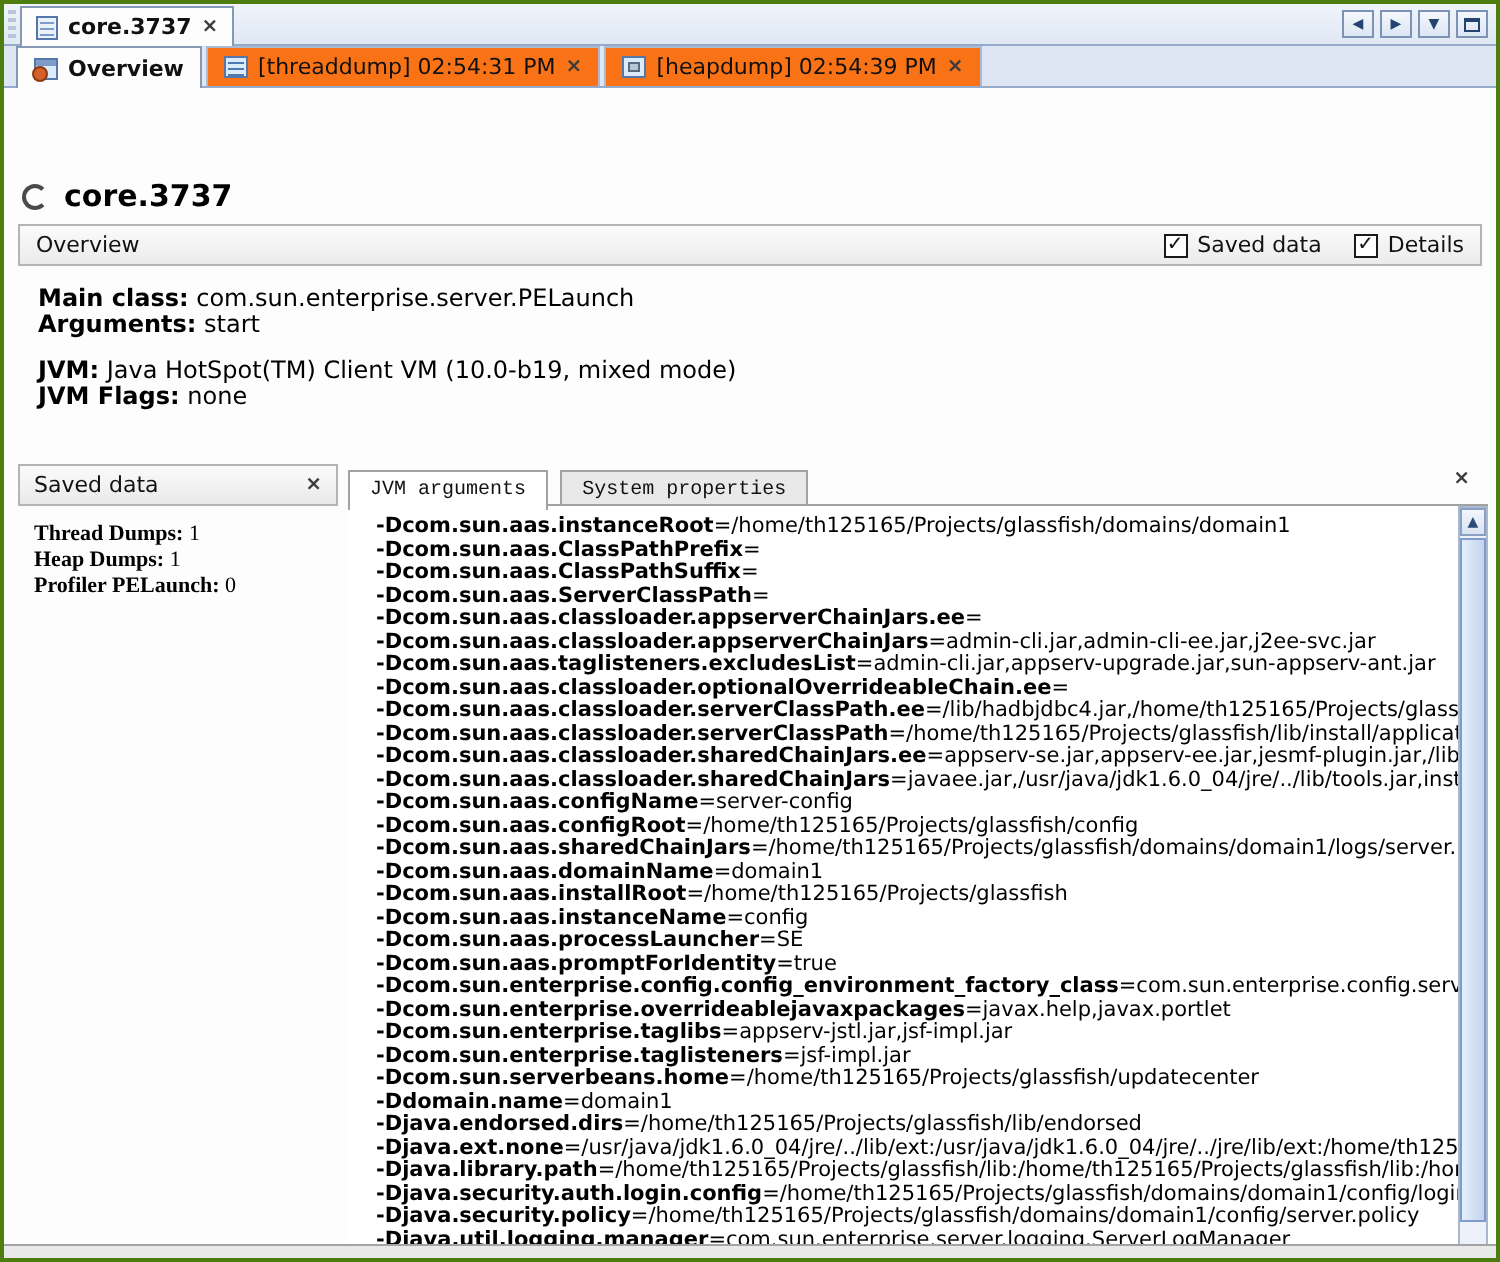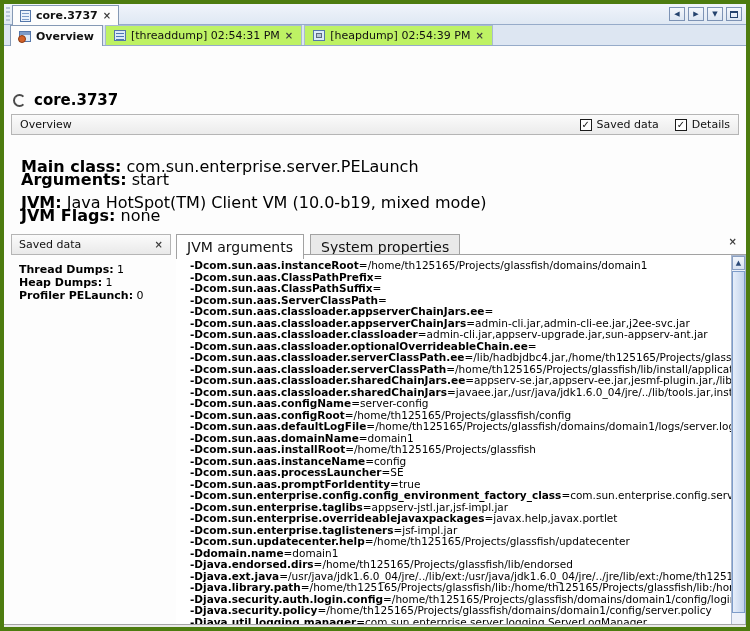--- a/index.html
+++ b/index.html
@@ -1,20 +1,20 @@
 <!DOCTYPE html>
 <html><head>
 <meta charset="utf-8">
 <style>
   * { margin:0; padding:0; box-sizing:border-box; }
   html,body { background:#c8c8c8; }
   body { font-family:"DejaVu Sans","Liberation Sans",sans-serif; }
   .window {
     position:relative; width:750px; height:631px; background:#fdfdfd;
-    border:4px solid #4d7c0f; overflow:hidden;
+    border:2px solid #4d7c0f; overflow:hidden;
   }
   
   .topstrip {
     position:absolute; top:0; left:0; right:0; height:21px;
     background:linear-gradient(#f0f4fb,#dfe8f3);
     border-bottom:1px solid #96abc9;
   }
   .grip { position:absolute; left:2px; top:3px; width:4px; height:14px;
     background:repeating-linear-gradient(#b9c6da 0 2px, transparent 2px 4px); }
   .doctab {
@@ -35,21 +35,21 @@
   .maxglyph { width:8px; height:7px; border:1px solid #24436e; border-top-width:2px; }
   
   .viewstrip {
     position:absolute; top:21px; left:0; right:0; height:21px;
     background:#dde6f2; border-bottom:1px solid #96abc9;
     display:flex; align-items:flex-end; padding-left:6px;
   }
   .viewtab {
     height:20px; display:inline-flex; align-items:center; gap:5px;
     padding:0 8px; font-size:11px; color:#111; margin-right:2px;
-    background:#bef264; border:1px solid #a9bad2; border-bottom:none;
+    background:#f97316; border:1px solid #a9bad2; border-bottom:none;
   }
   .viewtab.selected { background:#fdfdfd; border-color:#8599b5; height:21px; margin-bottom:-1px; font-weight:bold; }
   .vicon { width:12px; height:11px; border:1px solid #5577aa; background:#dcebfa; position:relative; }
   .vicon.overview:before { content:""; position:absolute; left:0; right:0; top:0; height:3px; background:#7d9cc9; }
   .vicon.overview:after { content:""; position:absolute; left:-2px; bottom:-2px; width:6px; height:6px; border-radius:50%; background:#d2622a; border:1px solid #8c3a12; }
   .vicon.thread:before { content:""; position:absolute; left:1px; right:1px; top:2px; height:1px; background:#4d79b4; box-shadow:0 3px 0 #4d79b4, 0 6px 0 #4d79b4; }
   .vicon.heap:before { content:""; position:absolute; left:2px; right:2px; top:2px; bottom:2px; border:1px solid #5a6b80; background:#b9c6d6; }
   
   .main { position:absolute; top:42px; left:0; right:0; height:578px; background:#fdfdfd; }
   .title-row { position:absolute; top:45px; left:9px; display:flex; align-items:center; gap:8px; }
@@ -58,37 +58,37 @@
   .section-bar {
     position:absolute; left:7px; right:7px; height:21px;
     background:linear-gradient(#fbfbfb,#ebebeb); border:1px solid #b5b5b5;
     display:flex; align-items:center; padding:0 8px; font-size:11px; color:#111;
   }
   .overview-bar { top:68px; }
   .cbgroup { margin-left:auto; display:flex; gap:16px; }
   .cb { display:flex; align-items:center; gap:5px; }
   .cbbox { width:12px; height:12px; background:#fff; border:1px solid #1a1a1a;
     font-size:10px; font-weight:bold; color:#111; line-height:10px; text-align:center; }
-  .info { position:absolute; top:114px; left:17px; font-size:16px; line-height:13px; color:#000; }
+  .info { position:absolute; top:99px; left:17px; font-size:12px; line-height:13px; color:#000; }
   .info .gap { height:10px; }
   
   .saved-header {
     position:absolute; top:188px; left:7px; width:160px; height:21px;
     background:linear-gradient(#fbfbfb,#e9e9e9); border:1px solid #b5b5b5;
     display:flex; align-items:center; padding:0 7px; font-size:11px; color:#111;
   }
   .saved-header .closex { margin-left:auto; }
-  .saved-items { position:absolute; top:217px; left:15px; font-size:11px; line-height:13px; color:#000; }
+  .saved-items { position:absolute; top:217px; left:15px; font-size:11px; line-height:13px; color:#000;font-family:Liberation Serif, serif; }
   
   .details { position:absolute; top:188px; left:172px; width:570px; height:433px; }
   .dtabs { position:relative; height:21px; }
   .dtabs:after { content:""; position:absolute; left:0; right:0; bottom:0; border-bottom:1px solid #a2a2a2; }
   .dtab {
-    position:relative; display:inline-block; padding:4px 10px 3px; font-size:14px; color:#111;
-    background:#e9e9e9; border:1px solid #a2a2a2; border-bottom:none; margin-right:1px;
+    position:relative; display:inline-block; padding:4px 10px 3px; font-size:10px; color:#111;
+    background:#e9e9e9; border:1px solid #a2a2a2; border-bottom:none; margin-right:1px;font-family:Liberation Mono, monospace;
   }
   .dtab.selected { background:#fff; z-index:2; padding-bottom:4px; }
   .dclose { position:absolute; right:9px; top:3px; z-index:2; }
   .args {
     position:absolute; top:21px; left:0; width:555px; height:398px;
     background:#fff; overflow:hidden; padding:5px 0 0 14px;
     font-size:10.5px; line-height:11.5px; white-space:nowrap; color:#000;
   }
   .arg b { font-weight:bold;margin-top:20px; }
   
@@ -195,64 +195,64 @@
           <div class="arg"><b>-Dcom.sun.aas.ClassPathPrefix</b><span>=</span></div>
 
           <div class="arg"><b>-Dcom.sun.aas.ClassPathSuffix</b><span>=</span></div>
 
           <div class="arg"><b>-Dcom.sun.aas.ServerClassPath</b><span>=</span></div>
 
           <div class="arg"><b>-Dcom.sun.aas.classloader.appserverChainJars.ee</b><span>=</span></div>
 
           <div class="arg"><b>-Dcom.sun.aas.classloader.appserverChainJars</b><span>=admin-cli.jar,admin-cli-ee.jar,j2ee-svc.jar</span></div>
 
-          <div class="arg"><b>-Dcom.sun.aas.classloader.classloader</b><span>=admin-cli.jar,appserv-upgrade.jar,sun-appserv-ant.jar</span></div>
+          <div class="arg"><b>-Dcom.sun.aas.taglisteners.excludesList</b><span>=admin-cli.jar,appserv-upgrade.jar,sun-appserv-ant.jar</span></div>
 
           <div class="arg"><b>-Dcom.sun.aas.classloader.optionalOverrideableChain.ee</b><span>=</span></div>
 
 
           <div class="arg"><b>-Dcom.sun.aas.classloader.serverClassPath.ee</b><span>=/lib/hadbjdbc4.jar,/home/th125165/Projects/glassfish/lib/SUNWjdmk/5.1/lib/jdmkrt.jar</span></div>
 
           <div class="arg"><b>-Dcom.sun.aas.classloader.serverClassPath</b><span>=/home/th125165/Projects/glassfish/lib/install/applications/jmsra/imqjmsra.jar,/home/th125165/Projects/glassfish/imq/lib/jaxm-api.jar</span></div>
 
           <div class="arg"><b>-Dcom.sun.aas.classloader.sharedChainJars.ee</b><span>=appserv-se.jar,appserv-ee.jar,jesmf-plugin.jar,/lib/dbstate.jar,/lib/hadbjdbc4.jar</span></div>
 
           <div class="arg"><b>-Dcom.sun.aas.classloader.sharedChainJars</b><span>=javaee.jar,/usr/java/jdk1.6.0_04/jre/../lib/tools.jar,install/applications/jmsra/imqjmsra.jar</span></div>
 
           <div class="arg"><b>-Dcom.sun.aas.configName</b><span>=server-config</span></div>
 
           <div class="arg"><b>-Dcom.sun.aas.configRoot</b><span>=/home/th125165/Projects/glassfish/config</span></div>
 
-          <div class="arg"><b>-Dcom.sun.aas.defaultLogFile</b><span>=/home/th125165/Projects/glassfish/domains/domain1/logs/server.log</span></div>
+          <div class="arg"><b>-Dcom.sun.aas.sharedChainJars</b><span>=/home/th125165/Projects/glassfish/domains/domain1/logs/server.log</span></div>
 
           <div class="arg"><b>-Dcom.sun.aas.domainName</b><span>=domain1</span></div>
 
           <div class="arg"><b>-Dcom.sun.aas.installRoot</b><span>=/home/th125165/Projects/glassfish</span></div>
 
           <div class="arg"><b>-Dcom.sun.aas.instanceName</b><span>=config</span></div>
 
           <div class="arg"><b>-Dcom.sun.aas.processLauncher</b><span>=SE</span></div>
 
           <div class="arg"><b>-Dcom.sun.aas.promptForIdentity</b><span>=true</span></div>
 
           <div class="arg"><b>-Dcom.sun.enterprise.config.config_environment_factory_class</b><span>=com.sun.enterprise.config.serverbeans.AppserverConfigEnvironmentFactory</span></div>
 
+          <div class="arg"><b>-Dcom.sun.enterprise.overrideablejavaxpackages</b><span>=javax.help,javax.portlet</span></div>
+
           <div class="arg"><b>-Dcom.sun.enterprise.taglibs</b><span>=appserv-jstl.jar,jsf-impl.jar</span></div>
 
-          <div class="arg"><b>-Dcom.sun.enterprise.overrideablejavaxpackages</b><span>=javax.help,javax.portlet</span></div>
-
           <div class="arg"><b>-Dcom.sun.enterprise.taglisteners</b><span>=jsf-impl.jar</span></div>
 
-          <div class="arg"><b>-Dcom.sun.updatecenter.help</b><span>=/home/th125165/Projects/glassfish/updatecenter</span></div>
+          <div class="arg"><b>-Dcom.sun.serverbeans.home</b><span>=/home/th125165/Projects/glassfish/updatecenter</span></div>
 
           <div class="arg"><b>-Ddomain.name</b><span>=domain1</span></div>
 
           <div class="arg"><b>-Djava.endorsed.dirs</b><span>=/home/th125165/Projects/glassfish/lib/endorsed</span></div>
 
-          <div class="arg"><b>-Djava.ext.java</b><span>=/usr/java/jdk1.6.0_04/jre/../lib/ext:/usr/java/jdk1.6.0_04/jre/../jre/lib/ext:/home/th125165/Projects/glassfish/domains/domain1/lib/ext</span></div>
+          <div class="arg"><b>-Djava.ext.none</b><span>=/usr/java/jdk1.6.0_04/jre/../lib/ext:/usr/java/jdk1.6.0_04/jre/../jre/lib/ext:/home/th125165/Projects/glassfish/domains/domain1/lib/ext</span></div>
 
           <div class="arg"><b>-Djava.library.path</b><span>=/home/th125165/Projects/glassfish/lib:/home/th125165/Projects/glassfish/lib:/home/th125165/Projects/glassfish/lib</span></div>
 
           <div class="arg"><b>-Djava.security.auth.login.config</b><span>=/home/th125165/Projects/glassfish/domains/domain1/config/login.conf</span></div>
 
           <div class="arg"><b>-Djava.security.policy</b><span>=/home/th125165/Projects/glassfish/domains/domain1/config/server.policy</span></div>
 
           <div class="arg"><b>-Djava.util.logging.manager</b><span>=com.sun.enterprise.server.logging.ServerLogManager</span></div>
 
         </div>

